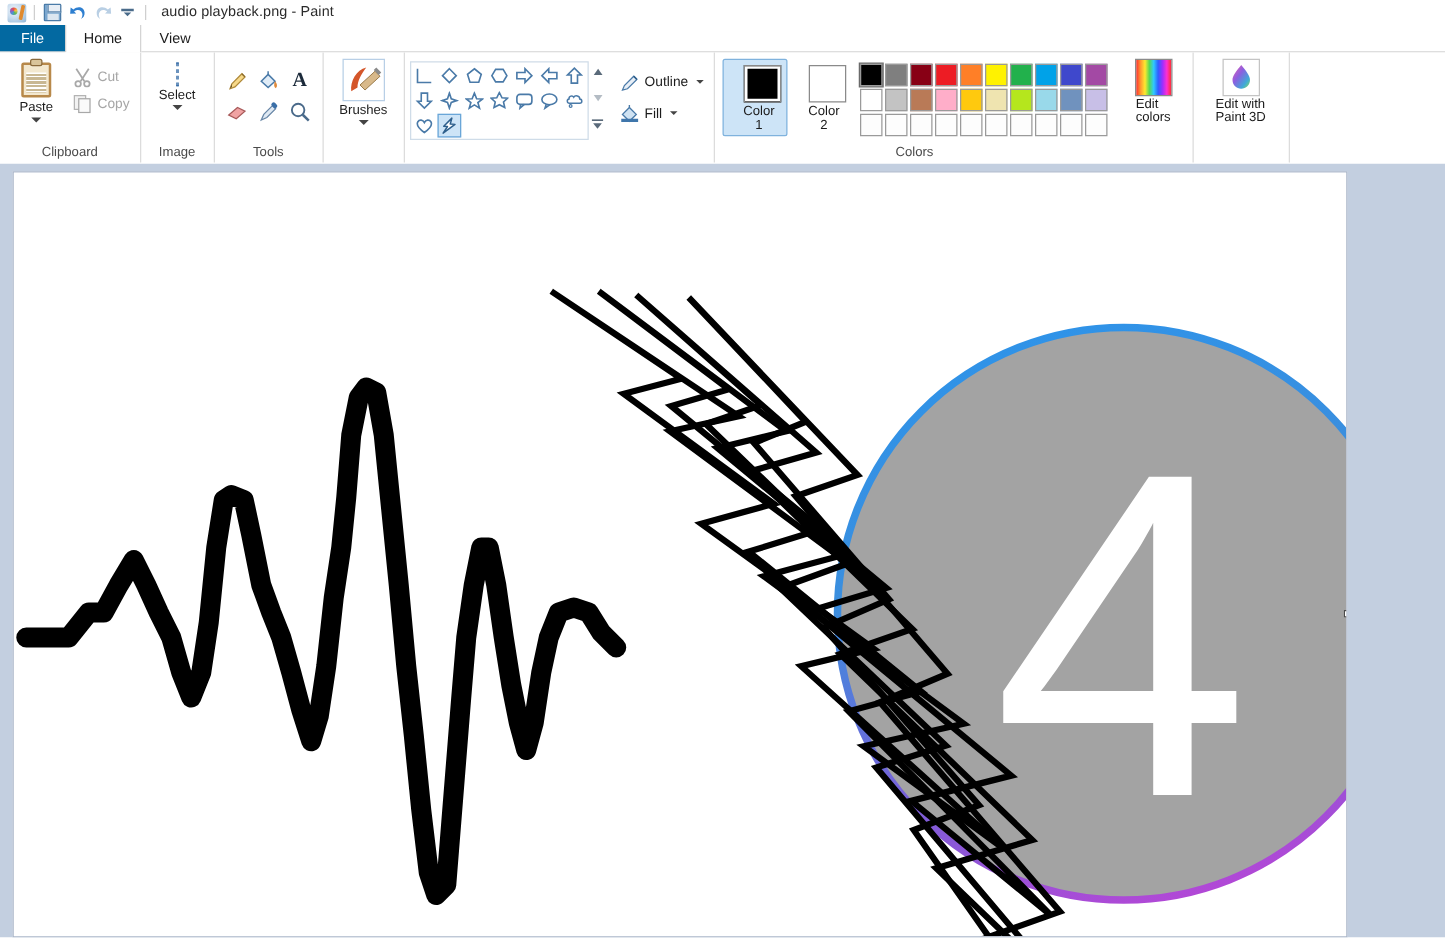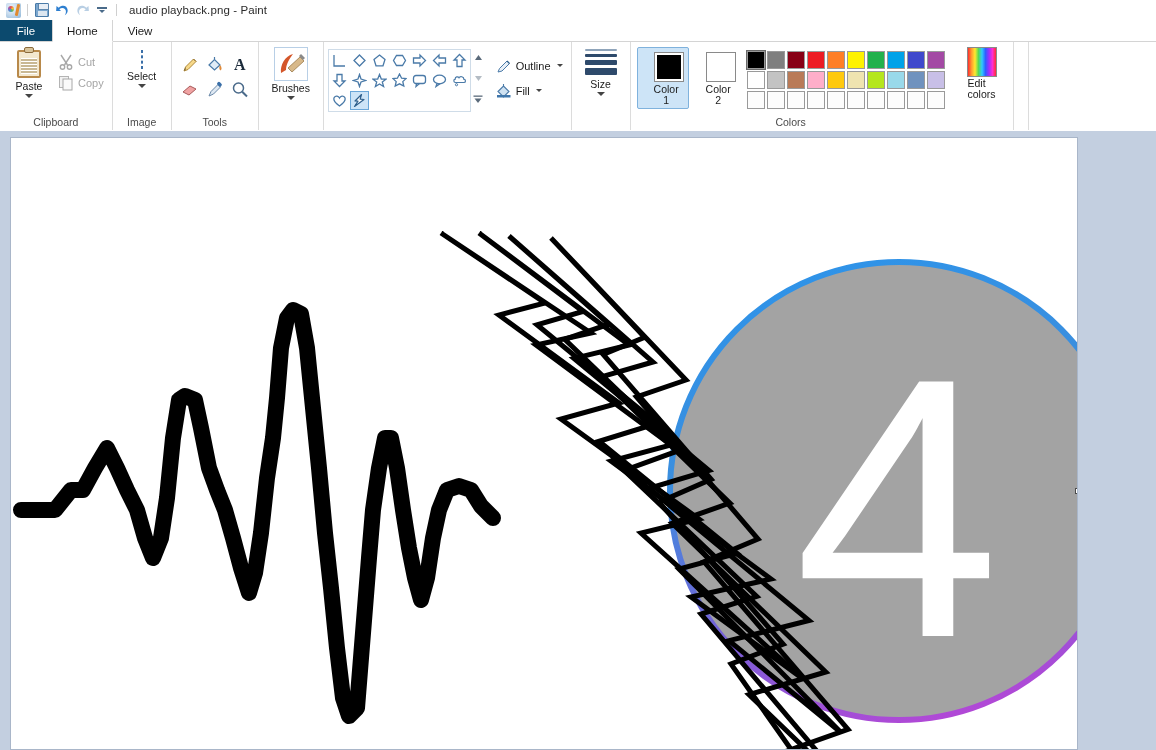--- a/index.html
+++ b/index.html
@@ -78,21 +78,21 @@
     display: flex; align-items: stretch;
     border-bottom: 1px solid #d4d4d4;
   }
   .tab {
     display: flex; align-items: center; justify-content: center;
     font-size: 11.5px; color: #1b1b1b;
     padding: 0 14px; min-width: 52px; cursor: default;
     border-left: 1px solid transparent; border-right: 1px solid transparent;
   }
   .tab.file {
-    background: #0c4a6e; color: #ffffff; min-width: 52px;
+    background: #0369a1; color: #ffffff; min-width: 52px;
     border-left: none; border-right: none;
   }
   .tab.active {
     background: #ffffff; border-left: 1px solid #d4d4d4; border-right: 1px solid #d4d4d4;
     border-bottom: 1px solid #ffffff; margin-bottom: -1px;
   }
 
   
   .ribbon {
     position: absolute; left: 0; top: 42px; width: 1156px; height: 88px;
@@ -509,35 +509,20 @@
             <path d="M1 12 L14.5 12 L14.5 14.5 L1 14.5 Z" fill="#3f76ab"></path>
           </svg>
           <span class="lbl">Fill</span>
           <span class="mini-caret"></span>
         </div>
       </div>
     </div>
     <div class="grp-label">Resize</div>
   </div>
 
-  <div class="grp">
-    <div class="grp-body">
-      <div class="bigbtn">
-        <span class="ico-size">
-          <span class="sizebar" style="height:2px;background:#8fa4ba;"></span>
-          <span class="sizebar" style="height:3px;"></span>
-          <span class="sizebar" style="height:5px;"></span>
-          <span class="sizebar" style="height:7px;"></span>
-        </span>
-        <span class="lbl">Size</span>
-        <span class="caret"></span>
-      </div>
-    </div>
-    <div class="grp-label">&nbsp;</div>
-  </div>
 
   <div class="grp" style="border-right:none;">
     <div class="grp-body" style="align-items:flex-start;padding-top:2px;">
       <div class="colorbtn sel">
         <span class="swatch-big" style="background:#000000;"></span>
         <span class="lbl">
           <span>Color</span><br>
           <span>1</span>
         </span>
       </div>
@@ -598,20 +583,41 @@
         <span class="lbl" style="line-height:11px;">
           <span>Edit</span><br>
           <span>colors</span>
         </span>
       </div>
     </div>
     <div class="grp-label">&nbsp;</div>
   </div>
 
   <div class="grp">
+    <div class="grp-body">
+      <div class="bigbtn" style="width:64px;">
+        <span class="ico-paint3d">
+          <svg width="24" height="24" viewBox="0 0 24 24">
+            <defs>
+              <linearGradient id="p3d" x1="0" y1="0" x2="1" y2="1">
+                <stop offset="0%" stop-color="#f05fb0"></stop>
+                <stop offset="40%" stop-color="#8b5fe0"></stop>
+                <stop offset="75%" stop-color="#3fa9d8"></stop>
+                <stop offset="100%" stop-color="#8fe04a"></stop>
+              </linearGradient>
+            </defs>
+            <path d="M12 2 C16 7 19 10.5 19 14 C19 18 15.8 21 12 21 C8.2 21 5 18 5 14 C5 10.5 8 7 12 2 Z" fill="url(#p3d)"></path>
+          </svg>
+        </span>
+        <span class="lbl" style="line-height:11px;">
+          <span>Edit with</span><br>
+          <span>Paint 3D</span>
+        </span>
+      </div>
+    </div>
     <div class="grp-label">&nbsp;</div>
   </div>
 
 </div>
 
 <div class="workarea">
   <div class="canvas-outer">
     <svg id="artboard" width="1066" height="611" viewBox="0 0 1066 611">
       <defs>
         <linearGradient id="circStroke" x1="0.35" y1="0" x2="0.65" y2="1">

